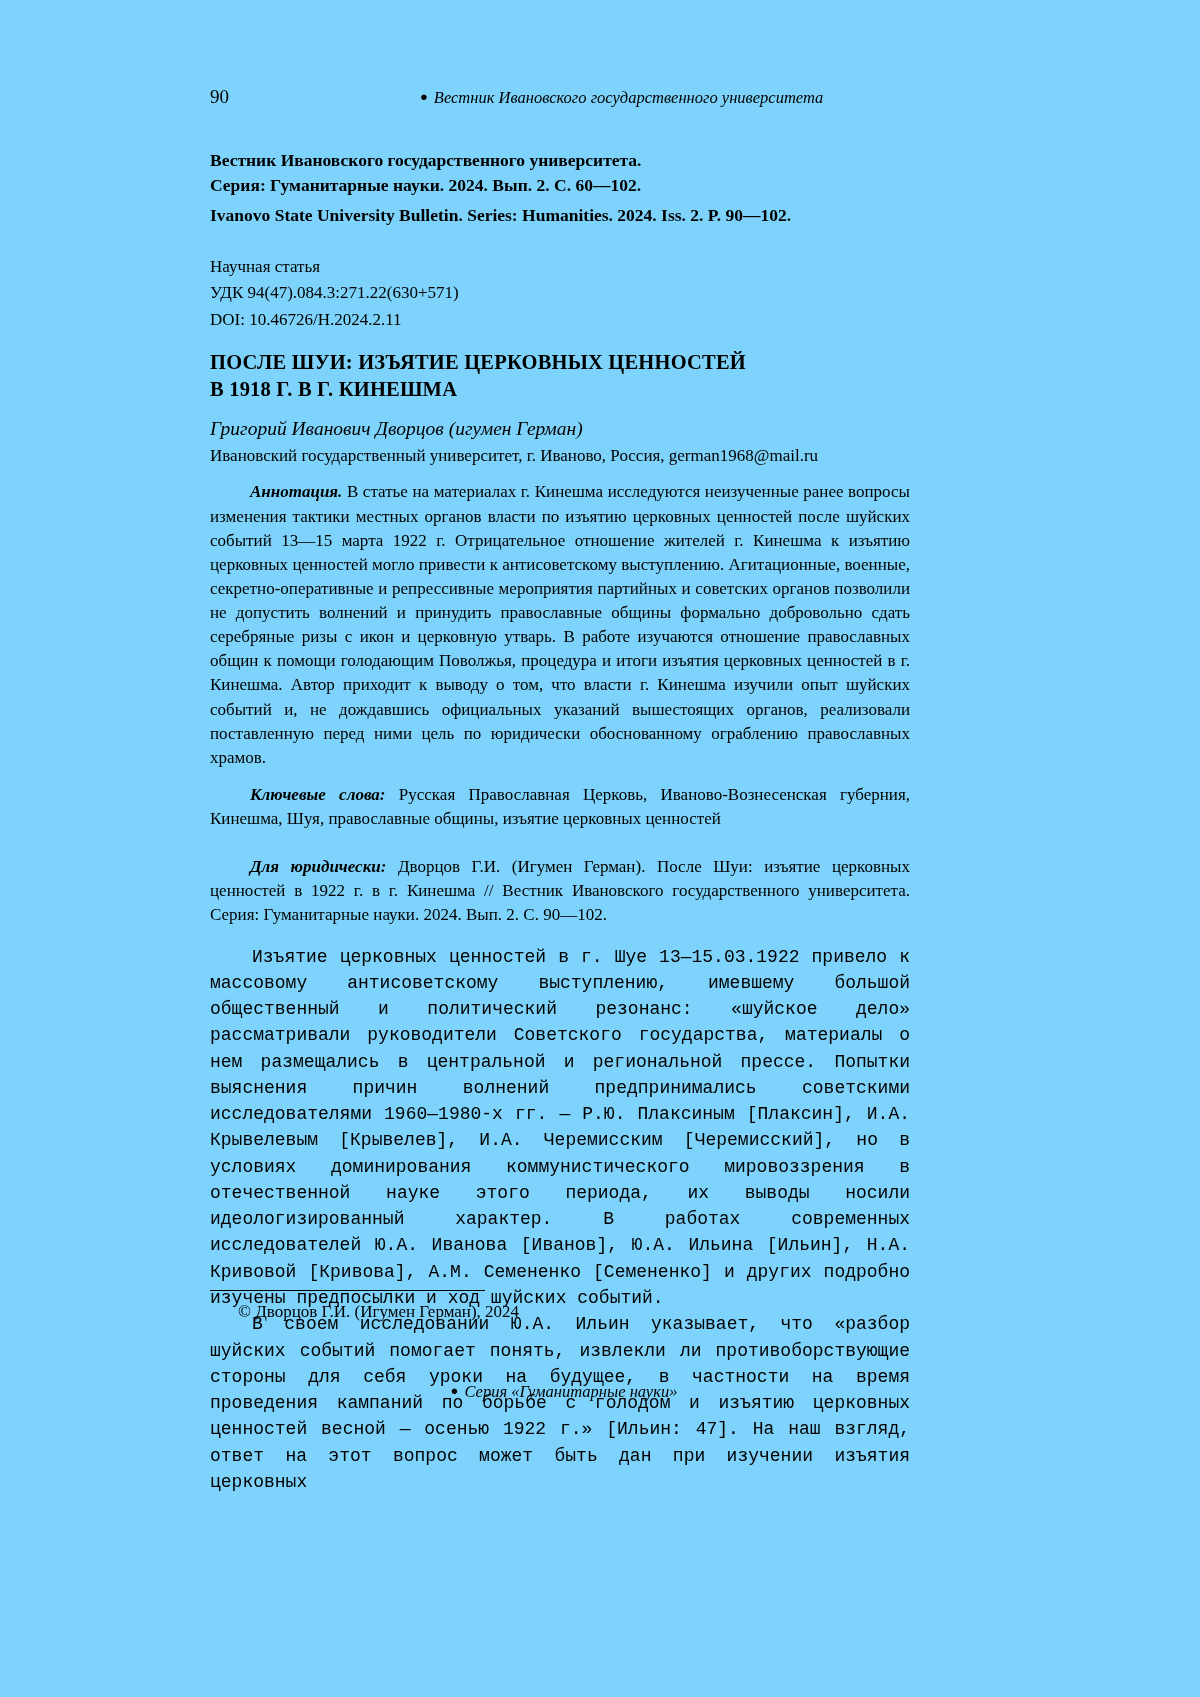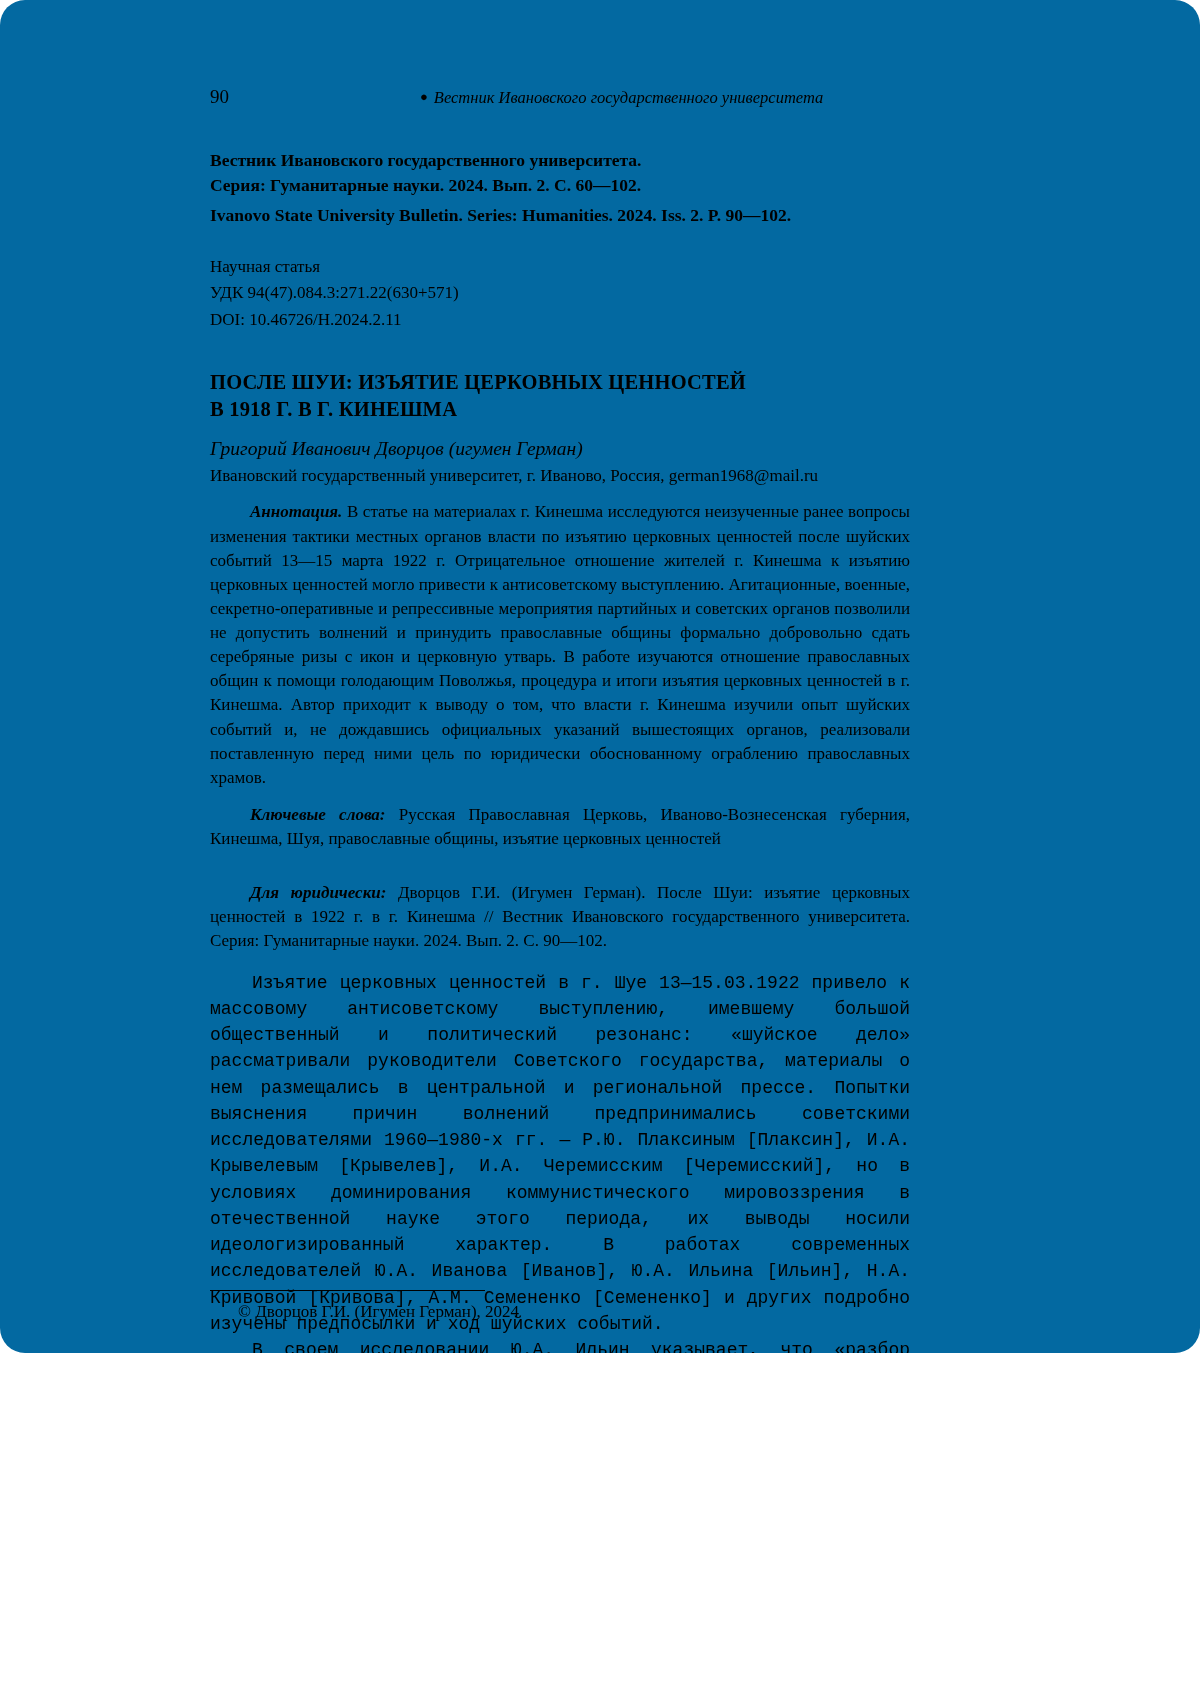--- a/index.html
+++ b/index.html
@@ -7,26 +7,25 @@
     padding: 0;
     background: #ffffff;
   }
   body {
     font-family: "Liberation Serif", "DejaVu Serif", serif;
     color: #000000;
   }
   .page {
     position: relative;
     width: 1200px;
-    height: 1353px;
+    height: 1697px;
     margin: 0 auto;
-    background: #0369a1;
+    background: #7dd3fc;
     box-sizing: border-box;
     overflow: hidden;
-    border-radius: 25px;
   }
   .content {
     position: absolute;
     left: 210px;
     top: 86px;
     width: 700px;
   }
 
   
   .running-head {
@@ -59,21 +58,21 @@
     line-height: 1.45;
     margin-bottom: 26px;
   }
   .journal-block div { white-space: nowrap; }
   .journal-block .eng { margin-top: 4px; }
 
   
   .meta {
     font-size: 17px;
     line-height: 1.55;
-    margin-bottom: 36px;
+    margin-bottom: 16px;
   }
 
   
   .title {
     font-size: 20.5px;
     font-weight: bold;
     line-height: 1.3;
     margin-bottom: 16px;
     letter-spacing: 0.2px;
   }
@@ -93,21 +92,21 @@
   
   p.just {
     margin: 0;
     font-size: 17px;
     line-height: 1.42;
     text-align: justify;
     text-indent: 40px;
     hyphens: auto;
   }
   p.abstract { margin-bottom: 13px; }
-  p.keywords { margin-bottom: 30px; }
+  p.keywords { margin-bottom: 24px; }
   p.citation { margin-bottom: 16px; }
   .lead-italic {
     font-weight: bold;
     font-style: italic;
   }
 
   
   p.body-par {
     margin: 0;
     font-size: 18px;

